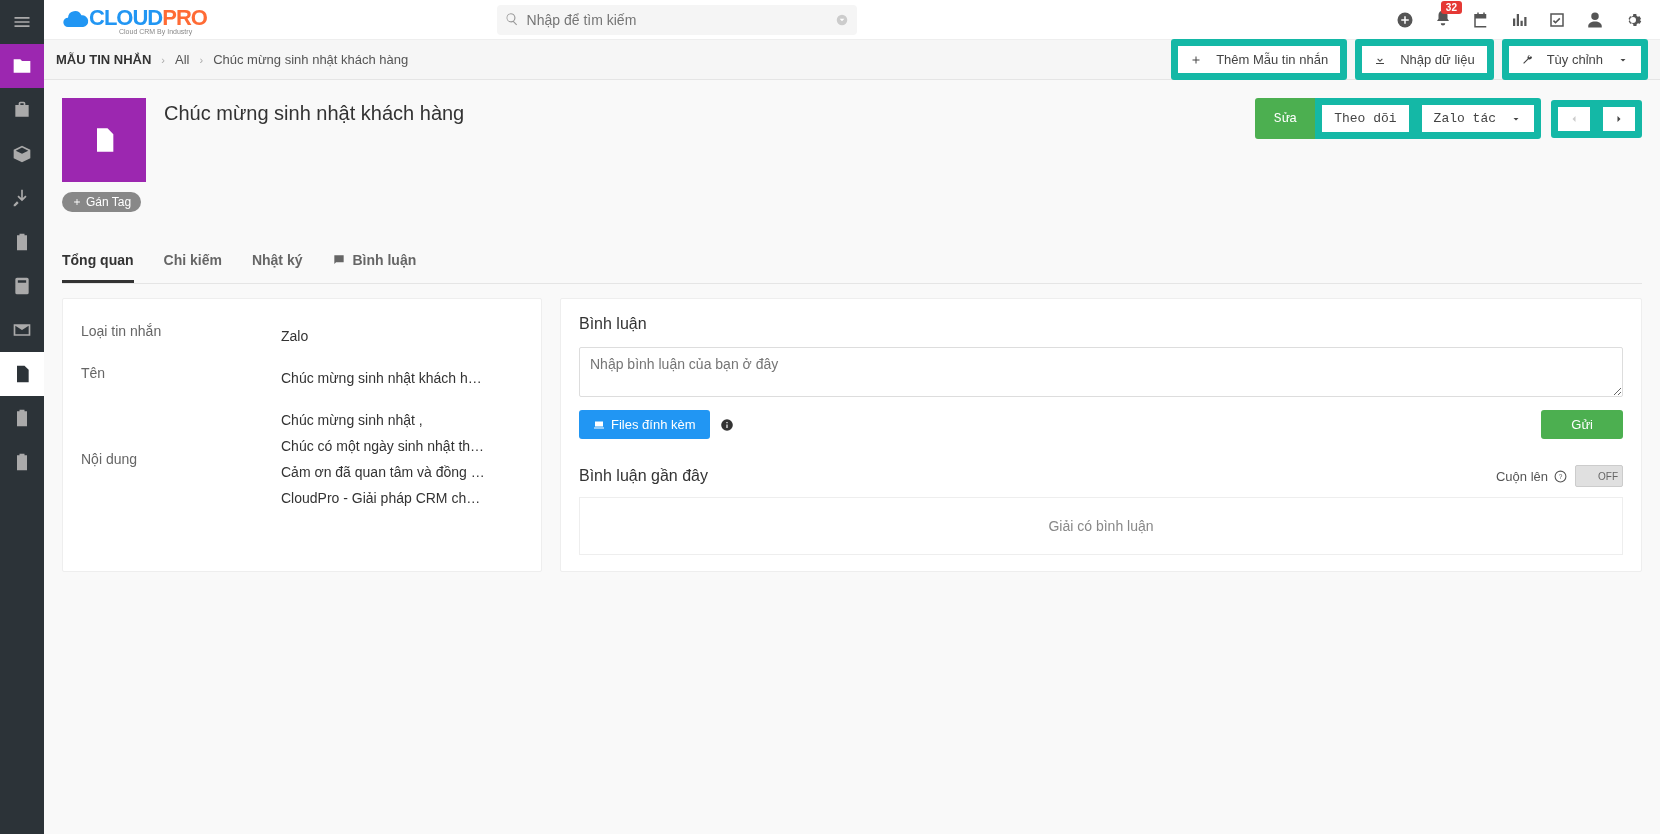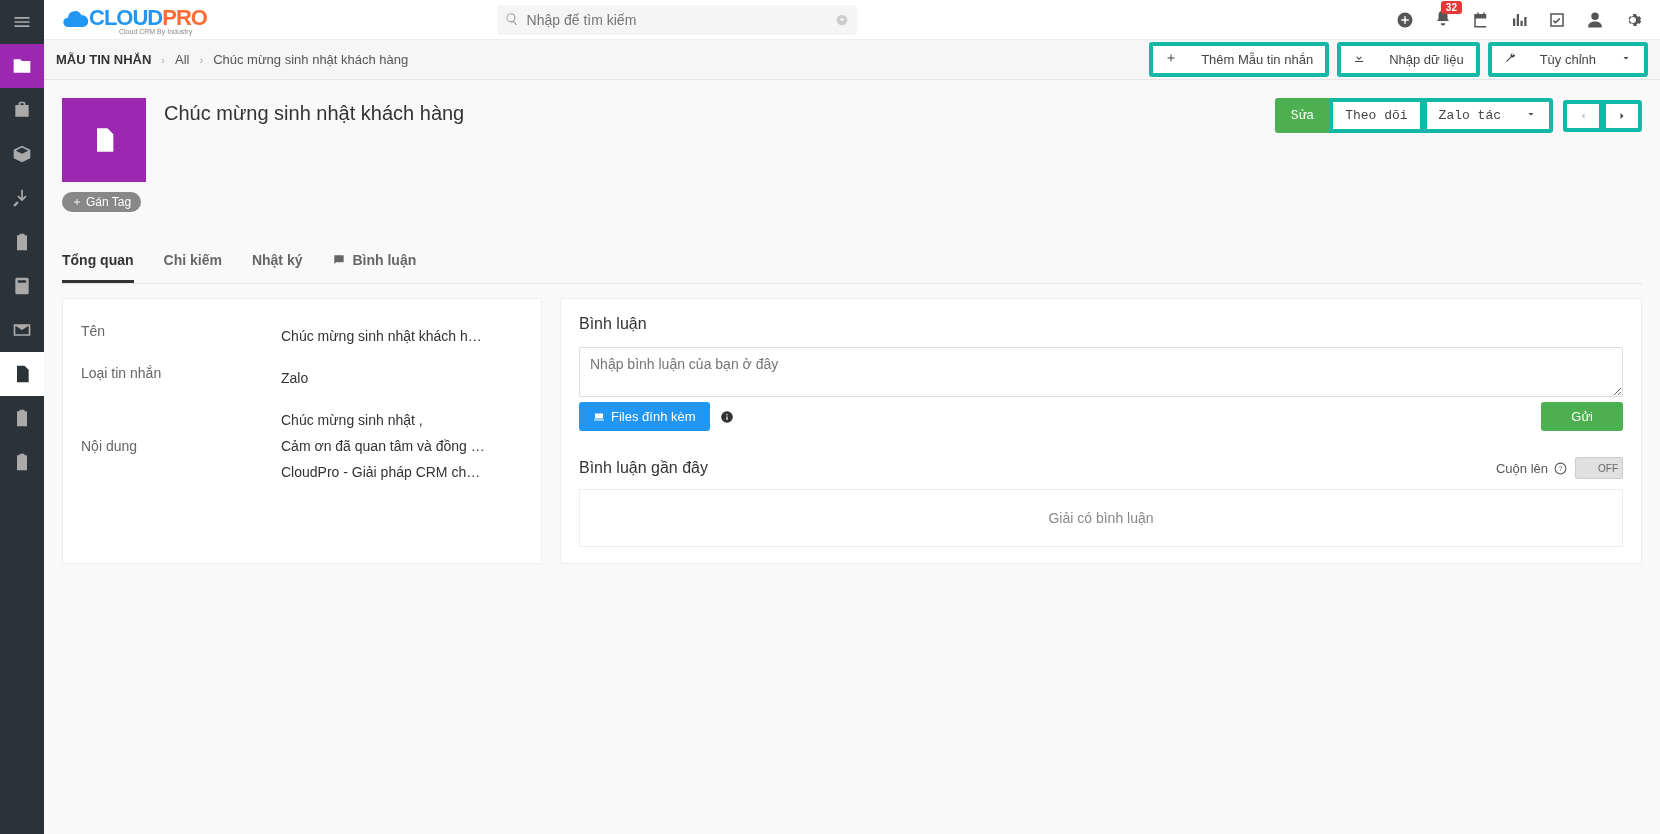--- a/index.html
+++ b/index.html
@@ -31,21 +31,21 @@
 .topbar-icons .ticon { width: 18px; height: 18px; color: #555; cursor: pointer; }
 .bell-wrap { position: relative; }
 .badge { position: absolute; top: -8px; right: -10px; background: #e53935; color: #fff; font-size: 10px; padding: 1px 5px; border-radius: 3px; font-weight: 600; }
 
 
 .breadcrumb-bar { height: 40px; background: #f6f6f6; border-bottom: 1px solid #e5e5e5; display: flex; align-items: center; padding: 0 12px; }
 .breadcrumb { flex: 1; display: flex; align-items: center; gap: 10px; font-size: 13px; color: #555; }
 .breadcrumb .crumb-root { font-weight: 700; color: #333; }
 .breadcrumb .chev { color: #aaa; font-size: 11px; }
 .bc-actions { display: flex; gap: 8px; }
-.btn { background: #fff; border: 4px solid #14b8a6; border-radius: 3px; padding: 6px 12px; font-size: 13px; color: #444; cursor: pointer; display: inline-flex; align-items: flex-start; gap: 24px; }
+.btn { background: #fff; border: 7px solid #14b8a6; border-radius: 3px; padding: 6px 12px; font-size: 13px; color: #444; cursor: pointer; display: inline-flex; align-items: center; gap: 14px; }
 .btn svg { width: 12px; height: 12px; fill: currentColor; }
 
 
 .content { padding: 18px; }
 .record-header { display: flex; align-items: flex-start; gap: 18px; margin-bottom: 6px; }
 .record-icon { width: 84px; height: 84px; background: #9c27b0; display: flex; align-items: center; justify-content: center; color: #fff; flex-shrink: 0; }
 .record-icon svg { width: 28px; height: 28px; fill: #fff; }
 .record-title { font-size: 20px; font-weight: 500; color: #333; margin-top: 4px; }
 .record-actions { margin-left: auto; display: flex; align-items: center; gap: 0; }
 .btn-group { display: flex; }
@@ -70,21 +70,21 @@
 .panel { background: #fff; border: 1px solid #eee; border-radius: 2px; padding: 16px 18px; }
 .panel-left { width: 480px; flex-shrink: 0; }
 .panel-right { flex: 1; min-width: 0; }
 .panel-title { font-size: 16px; font-weight: 500; color: #333; margin-bottom: 14px; }
 .info-row { display: flex; padding: 8px 0; }
 .info-label { width: 200px; color: #666; font-size: 14px; }
 .info-value { flex: 1; color: #333; font-size: 14px; }
 .info-value .line { white-space: nowrap; overflow: hidden; text-overflow: ellipsis; padding: 5px 0; }
 
 .comment-box { width: 100%; border: 1px solid #ddd; border-radius: 2px; padding: 8px 10px; font-size: 14px; color: #666; resize: vertical; min-height: 44px; font-family: inherit; outline: none; }
-.comment-actions { display: flex; align-items: center; margin-top: 2px; }
+.comment-actions { display: flex; align-items: center; margin-top: 10px; }
 .btn-blue { background: #2196F3; color: #fff; border: none; border-radius: 3px; padding: 7px 14px; font-size: 13px; cursor: pointer; display: inline-flex; align-items: center; gap: 6px; }
 .info-icon { width: 14px; height: 14px; margin-left: 10px; color: #333; }
 .btn-send { background: #4CAF50; color: #fff; border: none; border-radius: 3px; padding: 7px 30px; font-size: 13px; cursor: pointer; margin-left: auto; }
 
 .recent-header { display: flex; align-items: center; margin-top: 26px; margin-bottom: 10px; }
 .recent-title { font-size: 16px; font-weight: 500; color: #333; }
 .scroll-label { margin-left: auto; font-size: 13px; color: #555; display: flex; align-items: center; gap: 6px; }
 .scroll-label svg { width: 13px; height: 13px; fill: #555; }
 .toggle { width: 48px; height: 22px; background: #e0e0e0; border: 1px solid #ccc; border-radius: 2px; display: flex; align-items: center; justify-content: flex-end; padding: 0 4px; font-size: 10px; color: #666; cursor: pointer; margin-left: 8px; }
 .empty-box { border: 1px solid #eee; padding: 20px; text-align: center; color: #888; font-size: 14px; }
@@ -290,35 +290,36 @@
               <path d="M4 4h16v12H7l-3 3V4z"></path>
             </svg>
           <span>Bình luận</span>
         </div>
       </div>
 
       <div class="panels">
 
         <div class="panel panel-left">
           <div class="info-row">
+            <div class="info-label">Loại tin nhắn</div>
+            <div class="info-value">
+                <div class="line">Zalo</div>
+              </div>
+          </div>
+          <div class="info-row">
             <div class="info-label">Tên</div>
             <div class="info-value">
                 <div class="line">Chúc mừng sinh nhật khách h…</div>
               </div>
           </div>
-          <div class="info-row">
-            <div class="info-label">Loại tin nhắn</div>
-            <div class="info-value">
-                <div class="line">Zalo</div>
-              </div>
-          </div>
           <div class="info-row" style="align-items:center;">
             <div class="info-label">Nội dung</div>
             <div class="info-value">
               <div class="line">Chúc mừng sinh nhật ,</div>
+              <div class="line">Chúc có một ngày sinh nhật th…</div>
               <div class="line">Cảm ơn đã quan tâm và đồng …</div>
               <div class="line">CloudPro - Giải pháp CRM ch…</div>
             </div>
           </div>
         </div>
 
         <div class="panel panel-right">
           <div class="panel-title">Bình luận</div>
           <textarea class="comment-box" placeholder="Nhập bình luận của bạn ở đây" style=""></textarea>
           <div class="comment-actions">

